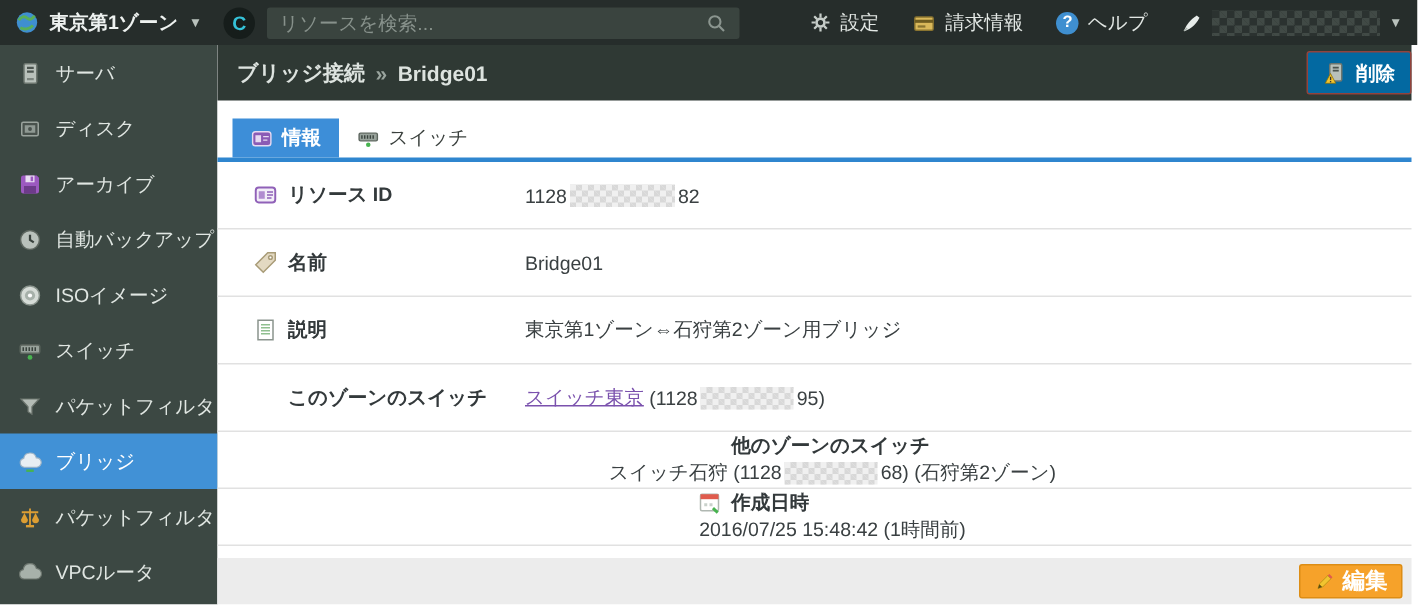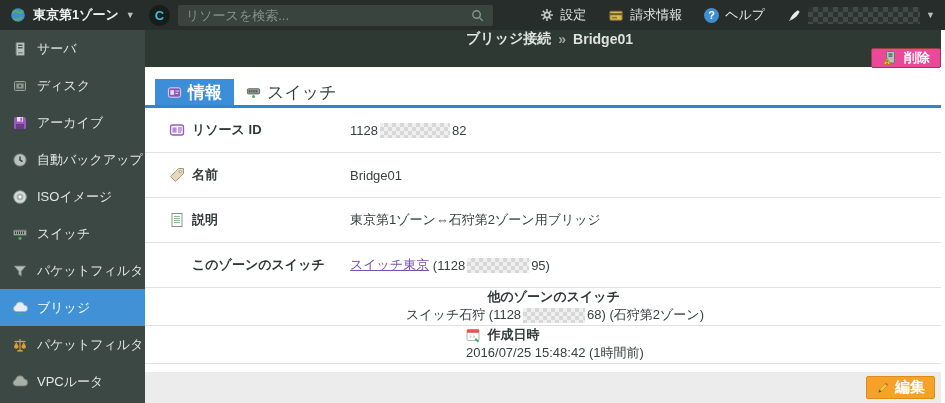--- a/index.html
+++ b/index.html
@@ -27,29 +27,29 @@
   .main { display:flex; height:373px; }
 
   
   .sidebar { width:145px; background:#3c4843; flex:none; }
   .side-item { height:37px; display:flex; align-items:center; gap:9px; padding-left:12px;
                color:#e0e6e2; font-size:13px; cursor:pointer; }
   .side-item.active { background:#4191d6; color:#fff;font-family:Liberation Serif, serif; }
 
   
   .content { flex:1; display:flex; flex-direction:column; background:#fff; padding-right:4px; }
-  .content-header { height:37px; background:#2f3934; display:flex; align-items:center; padding-left:13px;flex-direction:column; }
+  .content-header { height:37px; background:#2f3934; display:flex; align-items:center; padding-left:13px; }
   .breadcrumb { display:flex; align-items:center; gap:7px; font-size:14px; font-weight:bold; color:#dde3df; }
   .crumb-sep { color:#9aa49e; }
-  .delete-btn { margin-left:auto; margin-right:0; height:29px; background:#ec4899; border:1px solid #93433c;
+  .delete-btn { margin-left:auto; margin-right:0; height:29px; background:#0369a1; border:1px solid #93433c;
                 color:#fff; font-weight:bold; font-size:13px; font-family:inherit; display:flex; align-items:center;
                 gap:6px; padding:0 10px; cursor:pointer; border-radius:2px; }
 
   .tabbar { margin-top:12px; display:flex; align-items:flex-end; border-bottom:3px solid #2f86cf; padding-left:10px; }
-  .tab { height:26px; display:flex; align-items:center; gap:6px; padding:0 12px; font-size:17px; cursor:pointer; }
+  .tab { height:26px; display:flex; align-items:center; gap:6px; padding:0 12px; font-size:13px; cursor:pointer; }
   .tab.active { background:#3d8ed8; color:#fff; font-weight:bold; }
   .tab.inactive { color:#3a403d; }
 
   .detail-row { display:flex; align-items:center; height:45px; border-bottom:1px solid #e1e1e1; padding-left:24px; }
   .detail-row:nth-child(n+5) { height:38px;flex-direction:column; }
   .label-col { width:181px; flex:none; display:flex; align-items:center; gap:7px; font-weight:bold; color:#33393b; }
   .icon-slot { width:16px; height:16px; flex:none; }
   .value-col { display:flex; align-items:center; color:#3a4042; }
   .vp { white-space:pre; }
   .switch-link { color:#7a51ad; text-decoration:underline; cursor:pointer; white-space:pre; }

